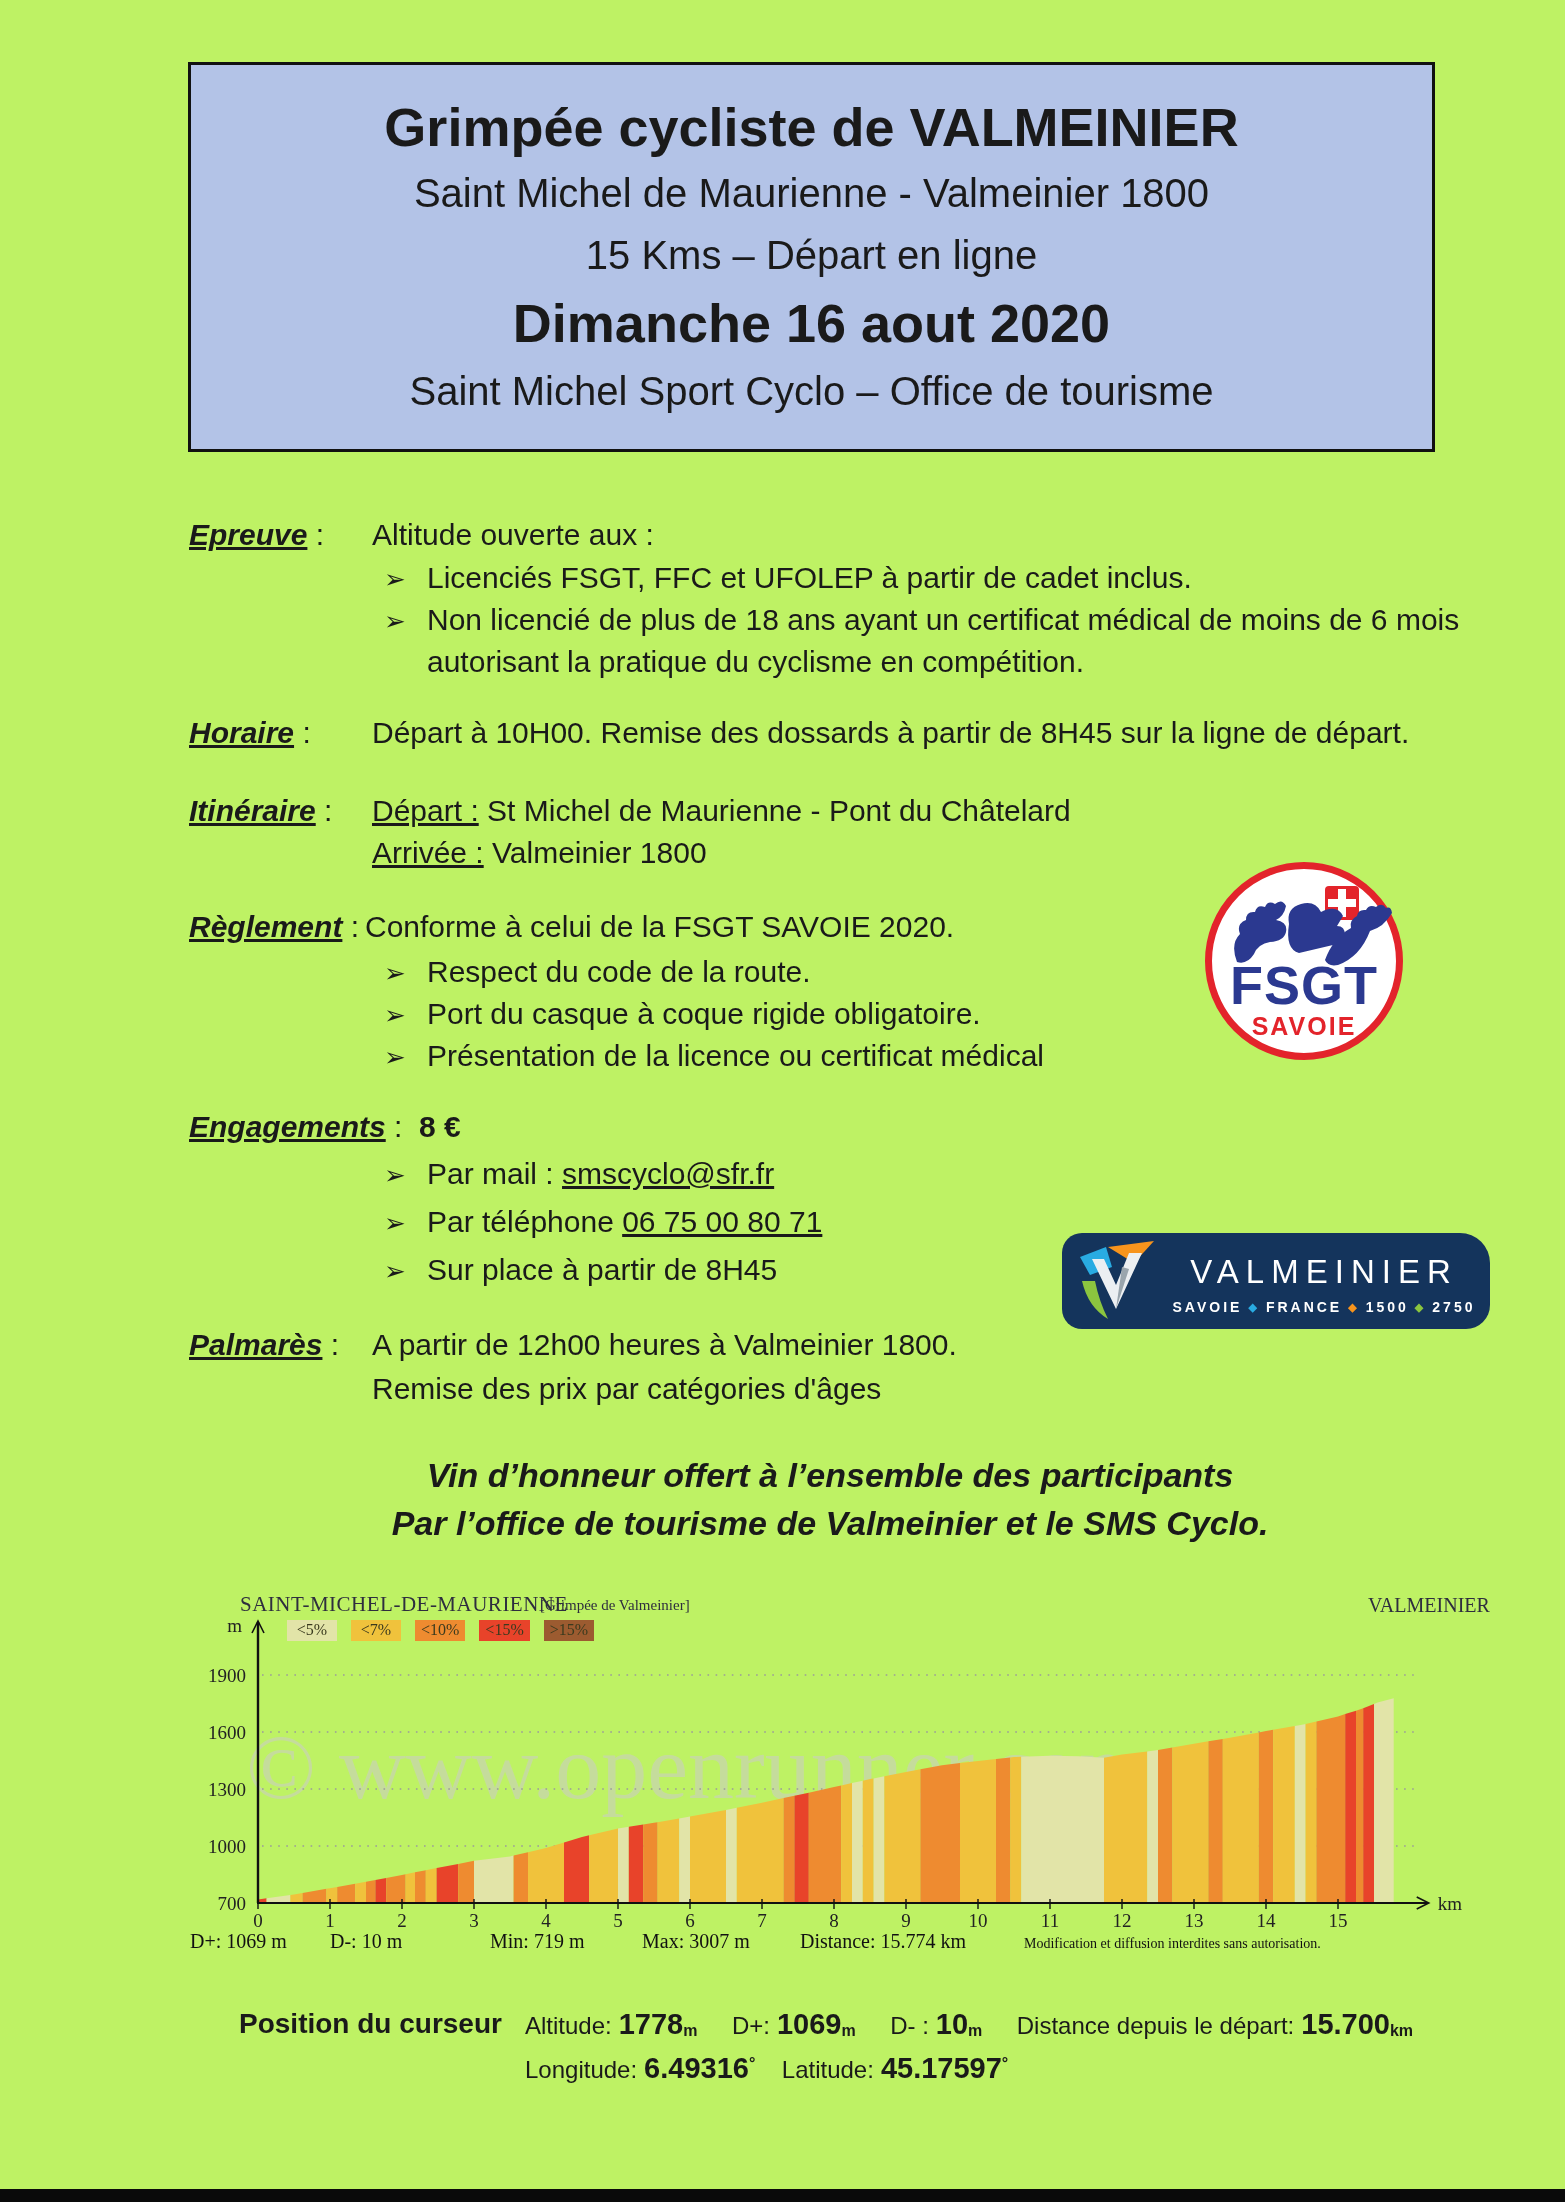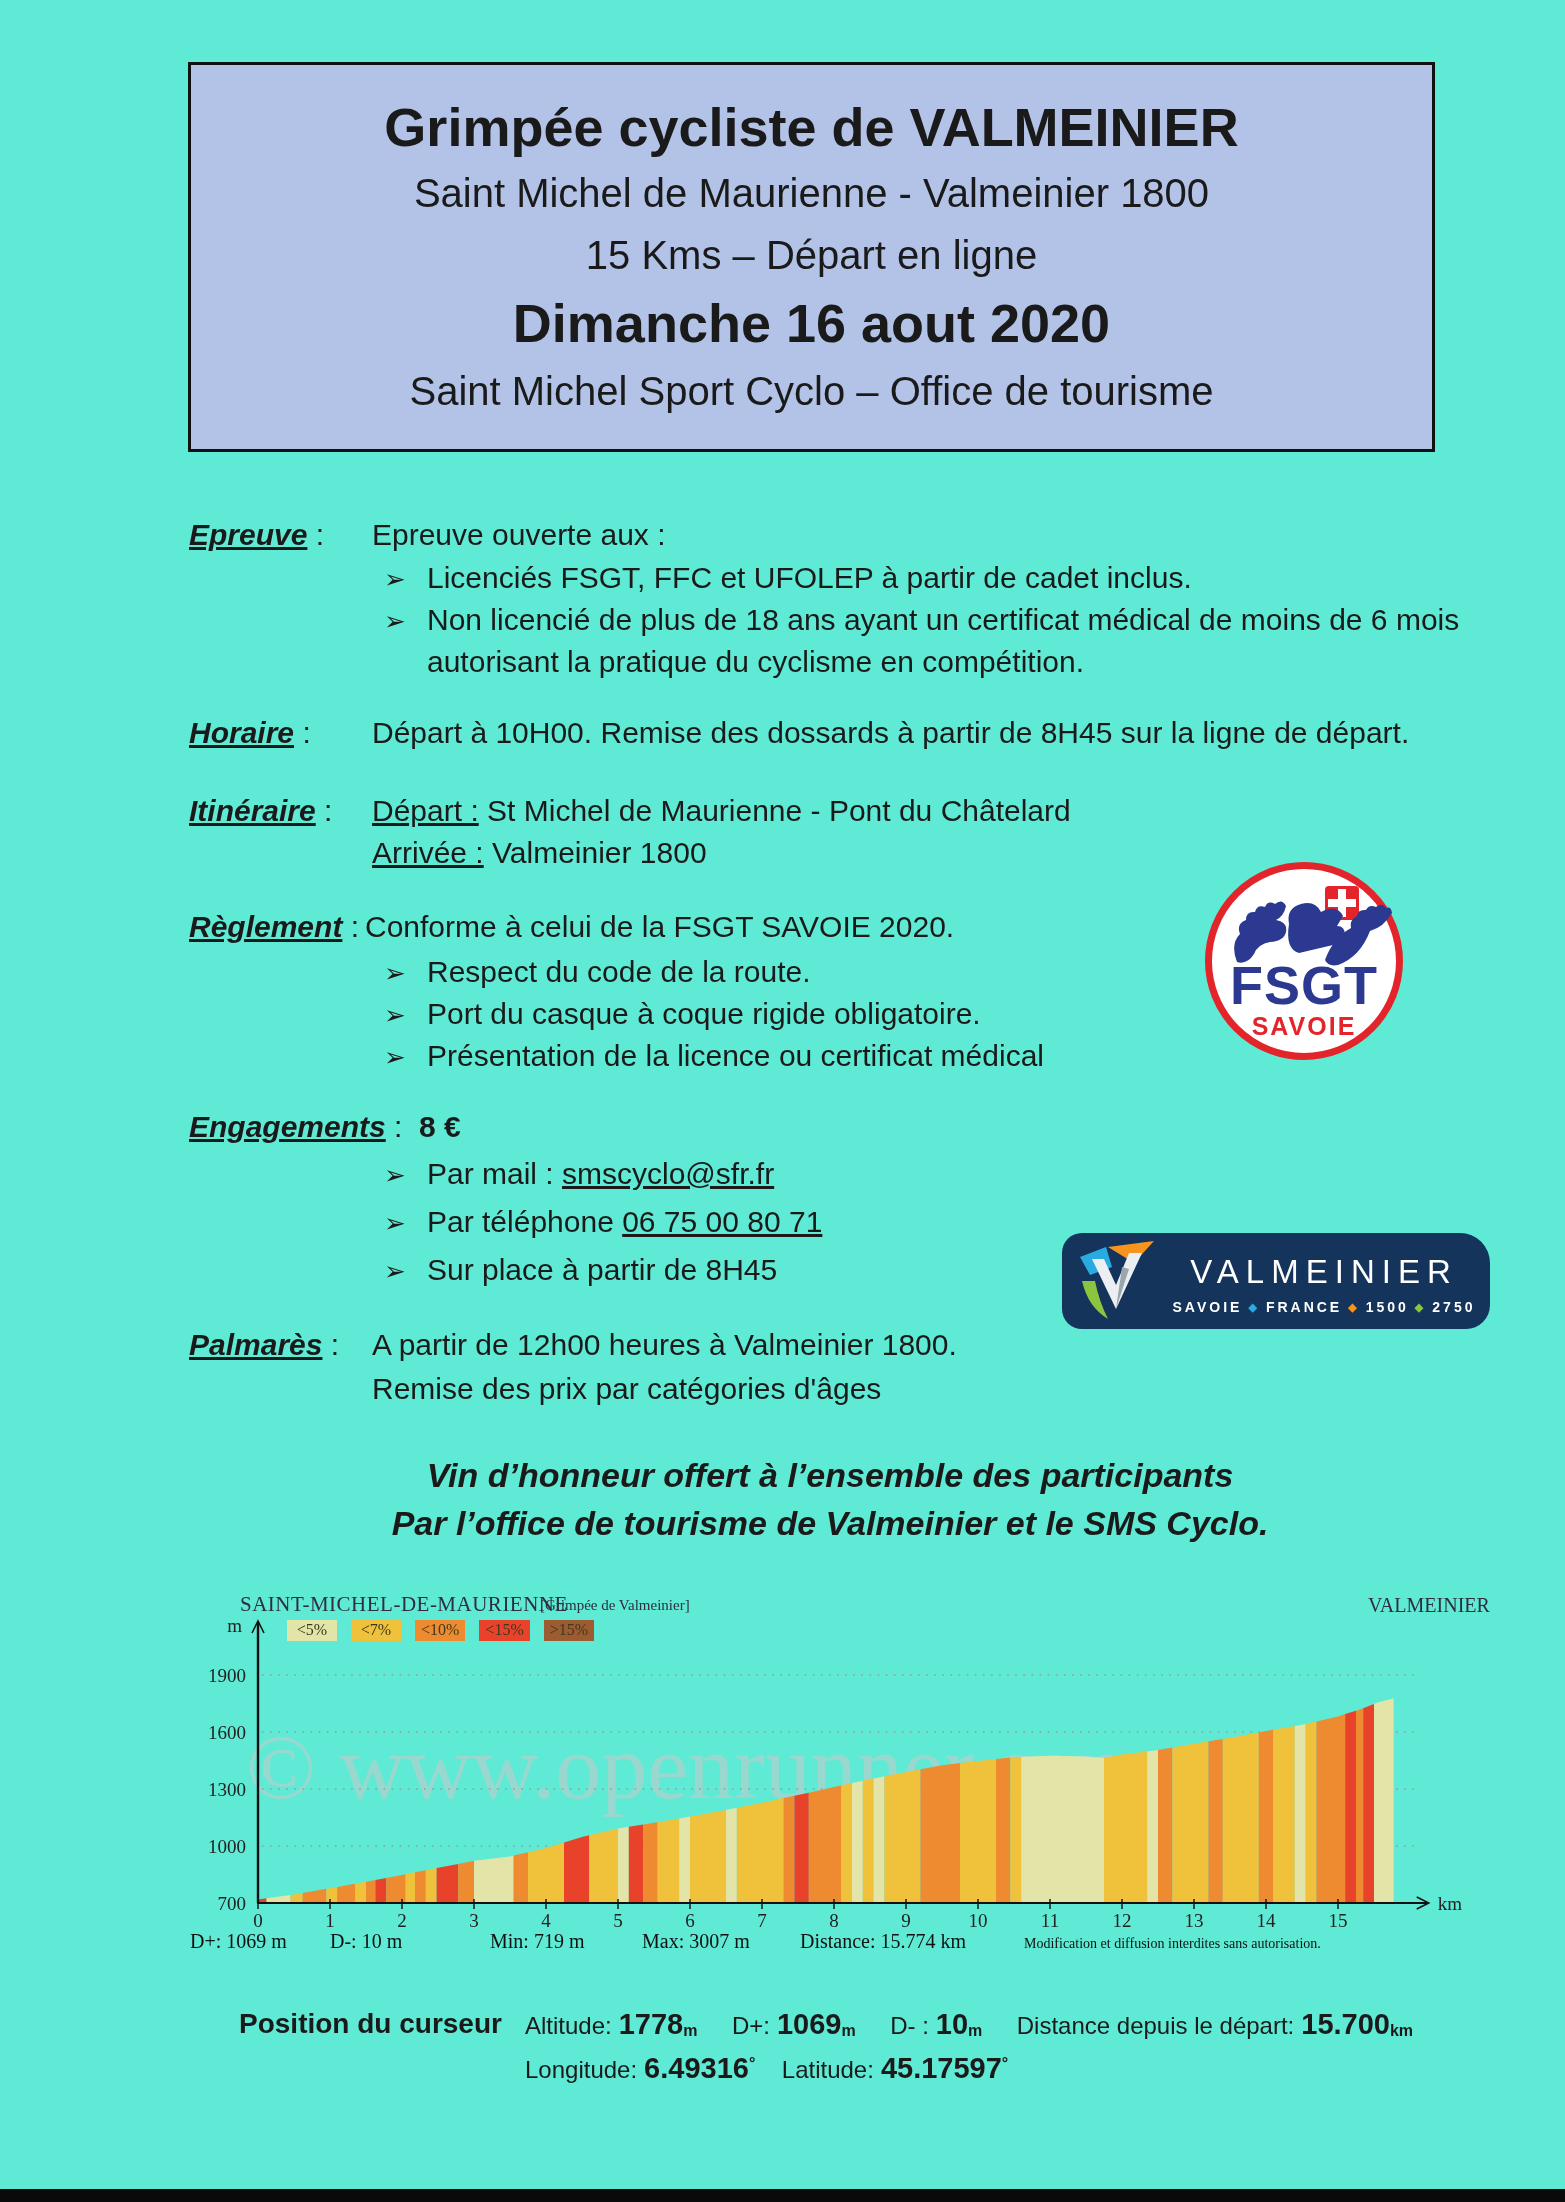--- a/index.html
+++ b/index.html
@@ -1,16 +1,16 @@
 <!DOCTYPE html>
 <html><head>
 <meta charset="utf-8">
 <style>
   html,body { margin:0; padding:0; background:#888; }
-  .page { position:relative; width:1565px; height:2202px; background:#5eead4;
+  .page { position:relative; width:1565px; height:2202px; background:#bef264;
           font-family:"Liberation Sans", sans-serif; color:#1a1a1a; overflow:hidden; margin:0 auto; }
 
   
   .hdr { position:absolute; left:188px; top:62px; width:1247px; height:390px;
          background:#b3c3e7; border:3px solid #111; box-sizing:border-box;
          display:flex; flex-direction:column; justify-content:center; align-items:center; text-align:center; }
   .hdr-title   { font-size:54px; font-weight:bold; line-height:70px; }
   .hdr-sub     { font-size:40px; line-height:62px; }
   .hdr-date    { font-size:54px; font-weight:bold; line-height:74px; }
 
@@ -82,21 +82,21 @@
 
   <div class="hdr">
     <div class="hdr-title">Grimpée cycliste de VALMEINIER</div>
     <div class="hdr-sub">Saint Michel de Maurienne - Valmeinier 1800</div>
     <div class="hdr-sub">15 Kms – Départ en ligne</div>
     <div class="hdr-date">Dimanche 16 aout 2020</div>
     <div class="hdr-sub">Saint Michel Sport Cyclo – Office de tourisme</div>
   </div>
 
   <div class="row lab" style="top:518px"><span class="slabel">Epreuve</span> <span>:</span></div>
-  <div class="row cnt" style="top:518px">Epreuve ouverte aux :</div>
+  <div class="row cnt" style="top:518px">Altitude ouverte aux :</div>
   <div class="row bul" style="top:561px"><span class="arrow">➢</span><span>Licenciés FSGT, FFC et UFOLEP à partir de cadet inclus.</span></div>
   <div class="row bul" style="top:603px"><span class="arrow">➢</span><span>Non licencié de plus de 18 ans ayant un certificat médical de moins de 6 mois</span></div>
   <div class="row" style="top:645px;left:427px">autorisant la pratique du cyclisme en compétition.</div>
 
   <div class="row lab" style="top:716px"><span class="slabel">Horaire</span> <span>:</span></div>
   <div class="row cnt" style="top:716px">Départ à 10H00. Remise des dossards à partir de 8H45 sur la ligne de départ.</div>
 
   <div class="row lab" style="top:794px"><span class="slabel">Itinéraire</span> <span>:</span></div>
   <div class="row cnt" style="top:794px"><span class="ulink">Départ :</span><span> St Michel de Maurienne - Pont du Châtelard</span></div>
   <div class="row cnt" style="top:836px"><span class="ulink">Arrivée :</span><span> Valmeinier 1800</span></div>

